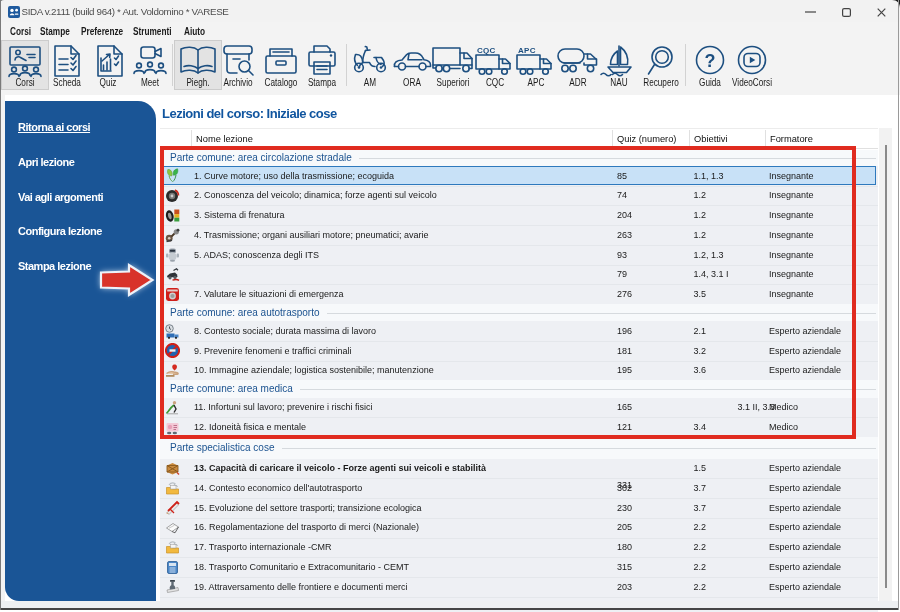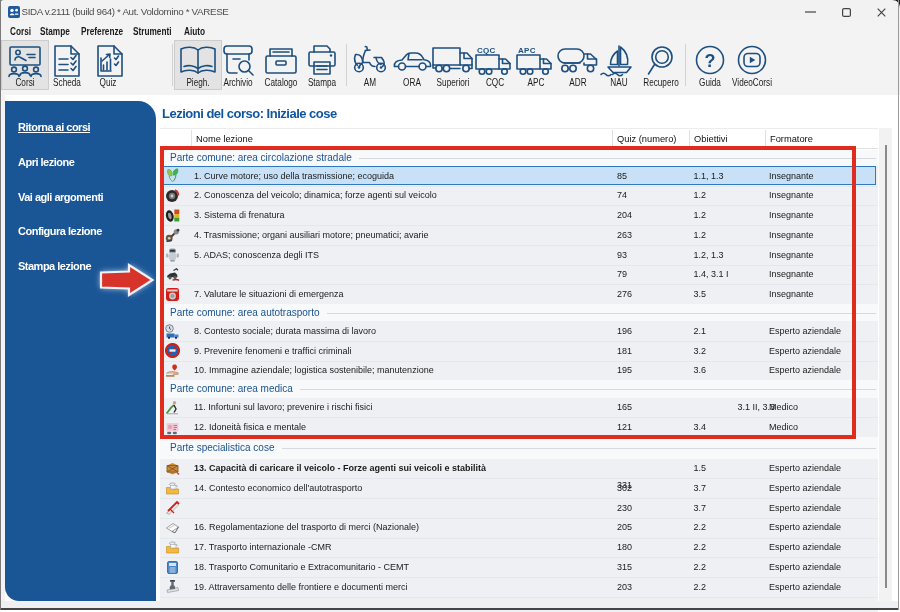--- a/index.html
+++ b/index.html
@@ -101,20 +101,31 @@
       <svg width="34" height="34" viewBox="0 0 34 34">
 <path class="ic" d="M7 2 H23 L31 10 V32 H7 Z"></path>
         <path class="ic" d="M23 2 V10 H31"></path>
 <path class="ic" d="M10 27 V14 M10 27 H20" stroke-width="1.4"></path>
 <path class="ic" d="M12.5 26 V21 M16 26 V18 M19.5 26 V15" stroke-width="1.8"></path>
 <path class="ic" d="M11 17 L19 10 M19 10 L15.5 10.5 M19 10 L18.7 13.5" stroke-width="1.3"></path>
 <path class="ic" d="M23.5 14 L25 15.5 27.5 12 M23.5 20 L25 21.5 27.5 18" stroke-width="1.3"></path>
 </svg>
       <div class="lab">Quiz</div>
     </div>
+<div class="tbtn" style="left:127px;width:46px;">
+      <svg width="38" height="34" viewBox="0 0 38 34">
+<rect class="ic" x="10" y="3" width="14" height="11" rx="2.5"></rect>
+<path class="ic" d="M24 7.5 L30 4.5 V12.5 L24 9.5"></path>
+<circle class="ic" cx="8" cy="21.5" r="2.4"></circle>
+        <circle class="ic" cx="19" cy="20.5" r="2.4"></circle>
+        <circle class="ic" cx="30" cy="21.5" r="2.4"></circle>
+<path class="ic" d="M3 29.5 C3 25.6 13 25.6 13 29.5 M14 28.5 C14 24.6 24 24.6 24 28.5 M25 29.5 C25 25.6 35 25.6 35 29.5"></path>
+</svg>
+      <div class="lab">Meet</div>
+    </div>
 <div class="tbtn tsel" style="left:175px;width:46px;">
       <svg width="40" height="34" viewBox="0 0 40 34">
 <path class="ic" d="M20 6 C16 2.5 8 2.5 3 5 V28 C8 25.5 16 25.5 20 29 C24 25.5 32 25.5 37 28 V5 C32 2.5 24 2.5 20 6 Z"></path>
 <path class="ic" d="M20 6 V29"></path>
 <path class="ic" d="M6 22.5 C10 21 16 21.5 20 24.5 C24 21.5 30 21 34 22.5" stroke-width="1.2"></path>
 </svg>
       <div class="lab">Piegh.</div>
     </div>
 <div class="tbtn" style="left:215px;width:46px;">
       <svg width="36" height="34" viewBox="0 0 36 34">
@@ -481,20 +492,21 @@
 <div class="rf" style="top:333.1px;">Esperto aziendale</div>
 <div class="rsep" style="top:348.1px;"></div>
 <div class="ricon" style="top:350.4px;">
         <svg width="15" height="15" viewBox="0 0 15 15">
           <path d="M2 12.5 L11.5 3 L13.5 5 L4 14.5 Z" fill="#e8e8e8" stroke="#999" stroke-width="0.6"></path>
           <path d="M3 11 L12 2 L14 4" fill="none" stroke="#cf2018" stroke-width="1.8"></path>
           <path d="M1.5 14 L4 13.8 L2 12 Z" fill="#caa37e"></path>
           <path d="M5 9 L9 13" stroke="#cf2018" stroke-width="1.2"></path>
         </svg>
       </div>
+<div class="rtxt" style="top:352.8px;">15. Evoluzione del settore trasporti; transizione ecologica</div>
 <div class="rq" style="top:352.8px;">230</div>
 <div class="ro" style="top:352.8px;">3.7</div>
 <div class="rf" style="top:352.8px;">Esperto aziendale</div>
 <div class="rsep" style="top:367.8px;"></div>
 <div class="ricon" style="top:370.1px;">
         <svg width="15" height="15" viewBox="0 0 15 15">
           <path d="M1.5 8 L8 3.5 L13.5 7 L7 11.5 Z" fill="#fbfbfb" stroke="#8a8a8a" stroke-width="0.8"></path>
           <path d="M4 8.2 L9.5 5.2" stroke="#b0b0b0" stroke-width="0.7"></path>
           <path d="M7 11.5 L10 12.8 L13.5 7" fill="none" stroke="#555" stroke-width="0.9"></path>
         </svg>

